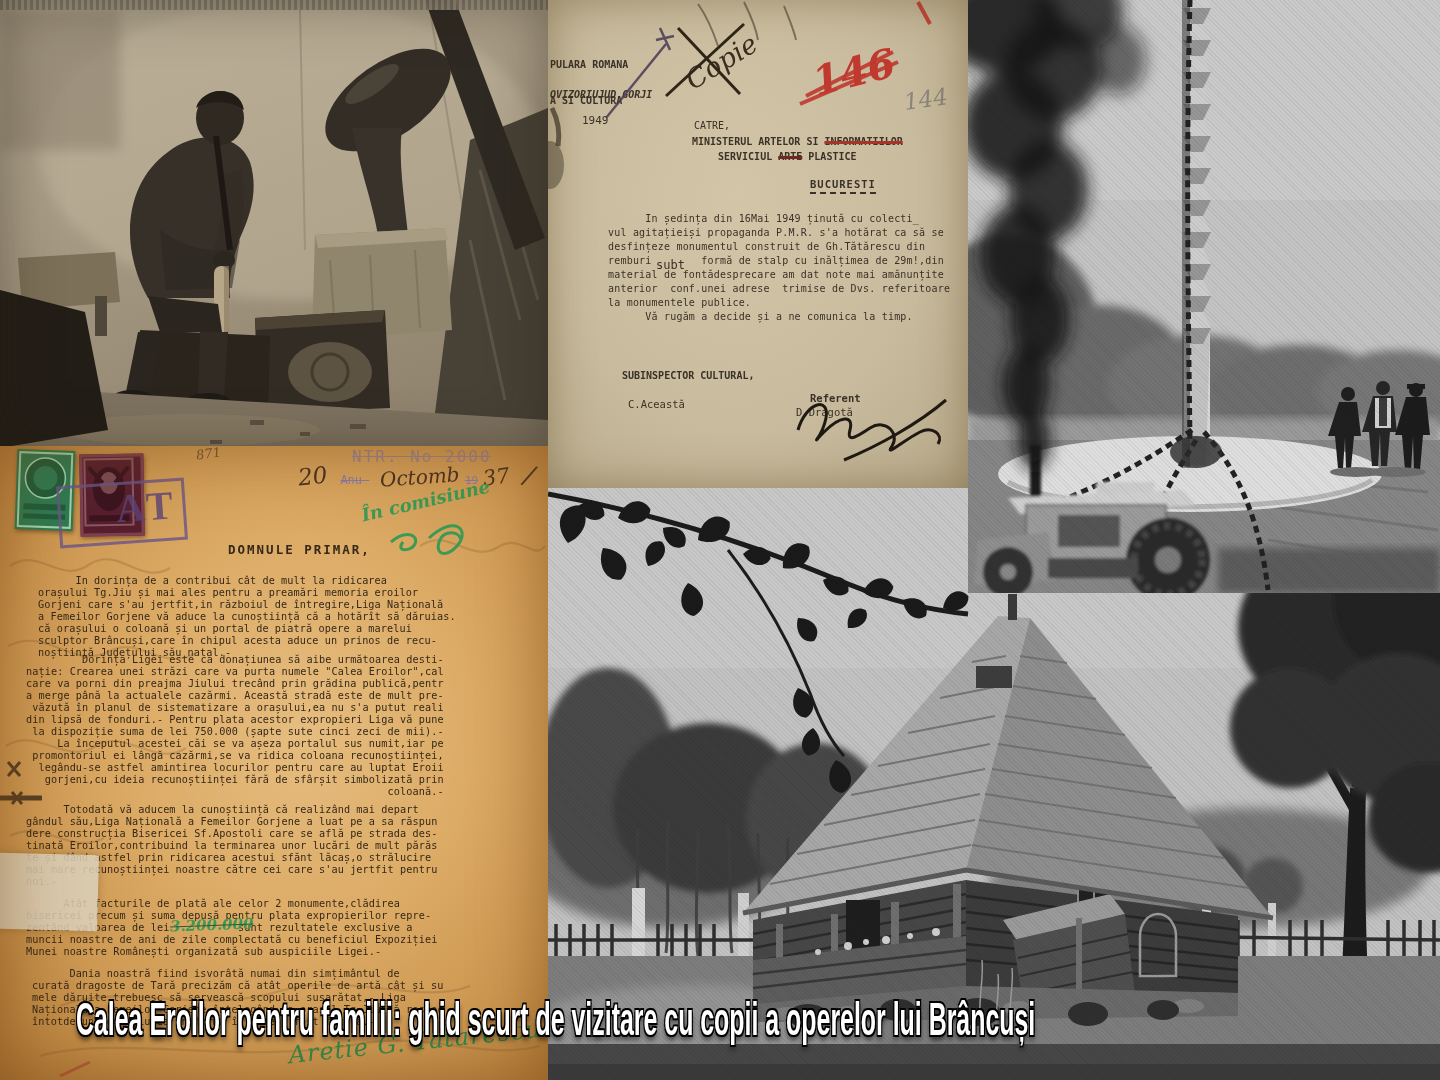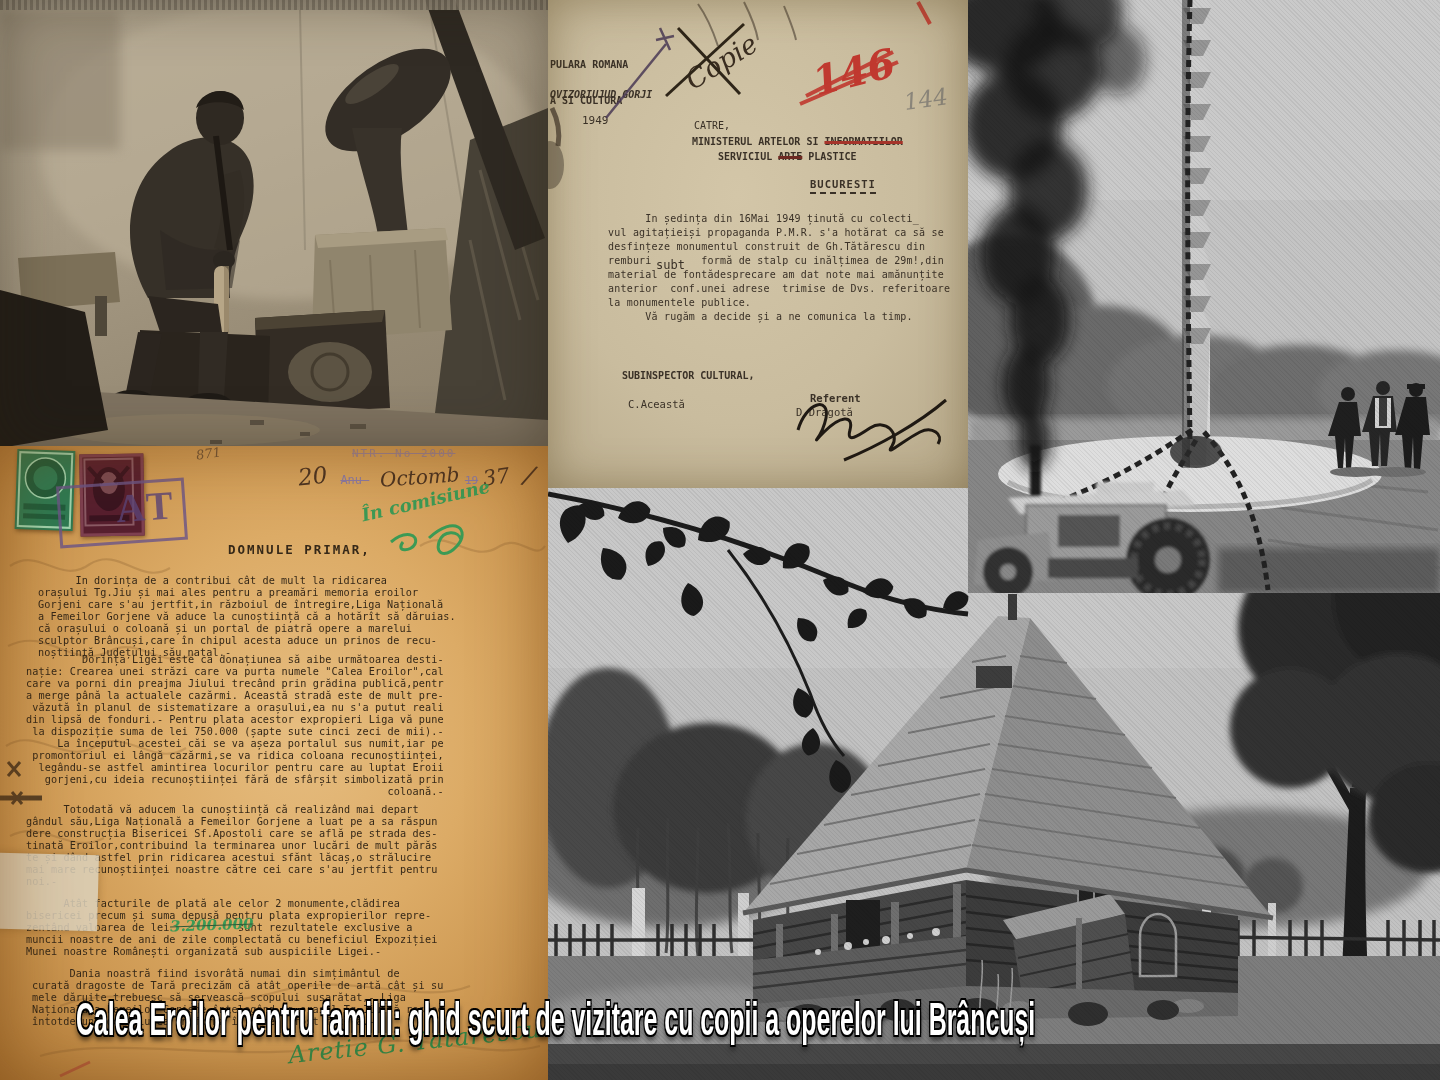--- a/index.html
+++ b/index.html
@@ -161,21 +161,21 @@
         <ellipse cx="26" cy="26" rx="9" ry="11" fill="#7a4a52"></ellipse>
         <path d="M6,10 L20,26 M46,10 L32,26" stroke="#3a1420" stroke-width="4"></path>
         <rect x="6" y="58" width="40" height="6" fill="#3a1420"></rect>
       </svg>
     </div>
     <div style="position:absolute;left:58px;top:36px;width:122px;height:56px;border:3px solid #6b5588;opacity:.8;transform:rotate(-4deg);z-index:-0;">
       <span style="position:absolute;right:6px;top:0px;font-family:'Liberation Serif',serif;font-weight:bold;font-size:40px;color:#5b4477;letter-spacing:4px;">AT</span>
     </div>
 
     <span class="hand" style="left:196px;top:0px;font-size:13px;color:#5a4430;opacity:.8;transform:rotate(-8deg);">871</span>
-    <span style="position:absolute;left:352px;top:1px;font-family:'DejaVu Sans Mono',monospace;font-size:11px;letter-spacing:2px;color:#8a7aa6;opacity:.75;text-decoration:line-through;">NTR. No 2000</span>
+    <span style="position:absolute;left:352px;top:1px;font-family:'DejaVu Sans Mono',monospace;font-size:16px;letter-spacing:2px;color:#8a7aa6;opacity:.75;text-decoration:line-through;">NTR. No 2000</span>
     <div style="position:absolute;left:298px;top:14px;">
       <span class="hand" style="position:static;font-size:23px;color:#4a3322;display:inline-block;transform:rotate(-6deg);">20</span>
       <span style="font-family:'DejaVu Sans Mono',monospace;font-size:12px;color:#8a7aa6;text-decoration:line-through;margin-left:8px;">Anu-</span>
       <span class="hand" style="position:static;font-size:20px;color:#4a3322;display:inline-block;transform:rotate(-4deg);margin-left:6px;">Octomb</span>
       <span style="font-family:'DejaVu Sans Mono',monospace;font-size:11px;color:#8a7aa6;text-decoration:line-through;">19</span>
       <span class="hand" style="position:static;font-size:21px;color:#4a3322;display:inline-block;transform:rotate(-8deg);">37</span>
       <span class="hand" style="position:static;font-size:26px;color:#4a3322;display:inline-block;transform:rotate(14deg);margin-left:10px;">/</span>
     </div>
     <span class="hand" style="left:360px;top:44px;font-size:18px;color:#3c9a55;transform:rotate(-13deg);font-weight:bold;">În comisiune</span>
     <svg width="90" height="50" style="position:absolute;left:385px;top:66px;">

